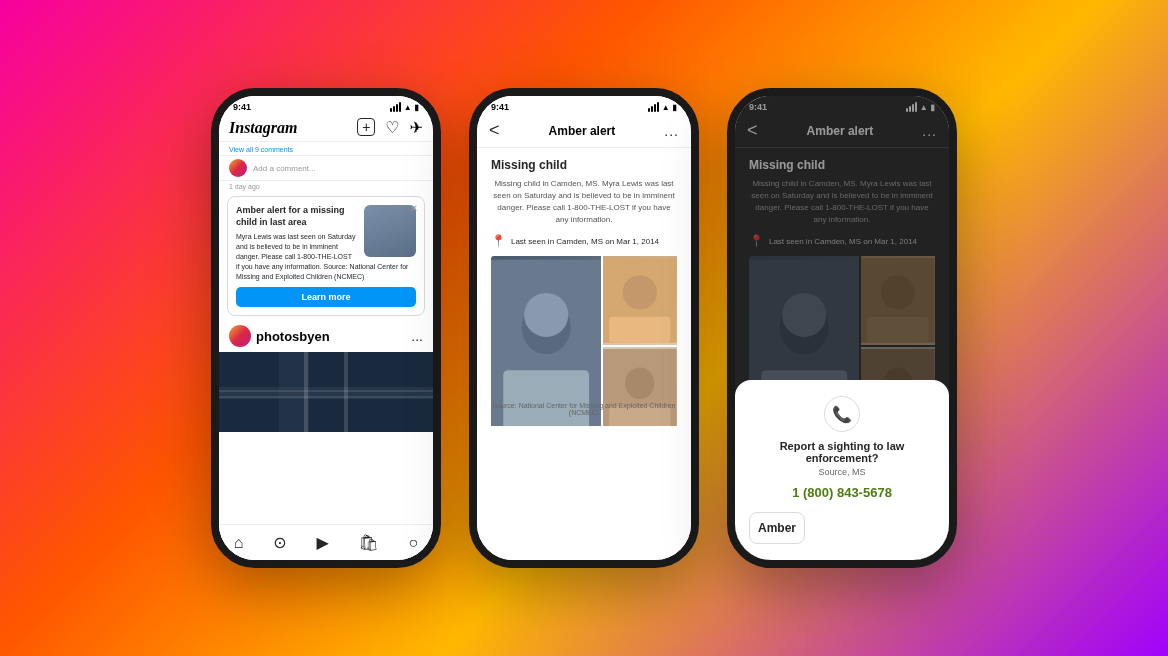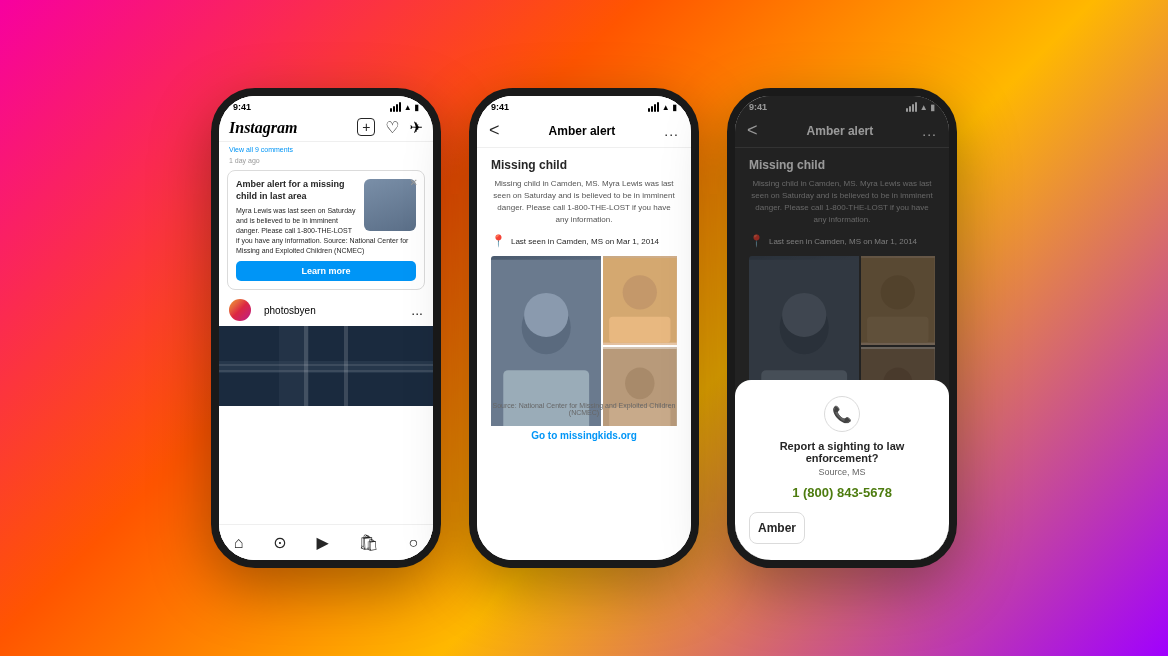--- a/index.html
+++ b/index.html
@@ -150,21 +150,21 @@
       display: flex;
       align-items: center;
       justify-content: space-between;
       padding: 5px 10px;
     }
     .post-user { display: flex; align-items: center; gap: 5px; }
     .post-avatar {
       width: 22px; height: 22px; border-radius: 50%;
       background: linear-gradient(135deg, #f09433, #e6683c, #dc2743, #cc2366, #bc1888);
     }
-    .post-username { font-size: 10px; font-weight: 400; margin-left: 8px; }
+    .post-username { font-size: 13px; font-weight: 700; }
     .post-more { font-size: 14px; color: #262626; }
     .post-image {
       width: 100%;
       height: 80px;
       background: linear-gradient(160deg, #1a1a2e 0%, #2d4a6e 40%, #1a3a5e 60%, #0d2137 100%);
       position: relative;
       overflow: hidden;
     }
 
     
@@ -342,20 +342,24 @@
       <div class="ig-header">
         <span class="ig-logo">Instagram</span>
         <div class="ig-header-icons">
           <div class="ig-icon">+</div>
           <span class="heart-icon">♡</span>
           <span class="msg-icon">✈</span>
         </div>
       </div>
 
       <div class="comments-section">View all 9 comments</div>
+      <div class="add-comment">
+        <div class="avatar-sm"></div>
+        <span class="comment-placeholder">Add a comment...</span>
+      </div>
       <div class="time-ago">1 day ago</div>
 
       <div class="amber-card">
         <span class="amber-close">✕</span>
         <div class="amber-photo-sm">
           <div class="amber-photo-inner"></div>
         </div>
         <div class="amber-title">Amber alert for a missing child in last area</div>
         <div class="amber-body-text">Myra Lewis was last seen on Saturday and is believed to be in imminent danger. Please call 1-800-THE-LOST if you have any information. Source: National Center for Missing and Exploited Children (NCMEC)</div>
         <a class="learn-more-btn">Learn more</a>
@@ -441,21 +445,20 @@
           <div class="photo-side-2">
             <svg width="100%" height="100%" viewBox="0 0 60 69">
               <rect width="60" height="69" fill="#b89a7a"></rect>
               <ellipse cx="30" cy="28" rx="12" ry="13" fill="#a88a6a"></ellipse>
               <rect x="5" y="47" width="50" height="22" fill="#c8aa8a" rx="3"></rect>
             </svg>
           </div>
         </div>
         <div class="source-text">Source: National Center for Missing and Exploited Children (NCMEC)</div>
       </div>
-      <a class="missingkids-link">Go to missingkids.org</a>
     </div>
   </div>
 
   <div class="phone phone-3">
     <div class="phone-screen">
 
       <div class="status-bar">
         <span>9:41</span>
         <div class="status-icons">
           <div class="signal-bars">

